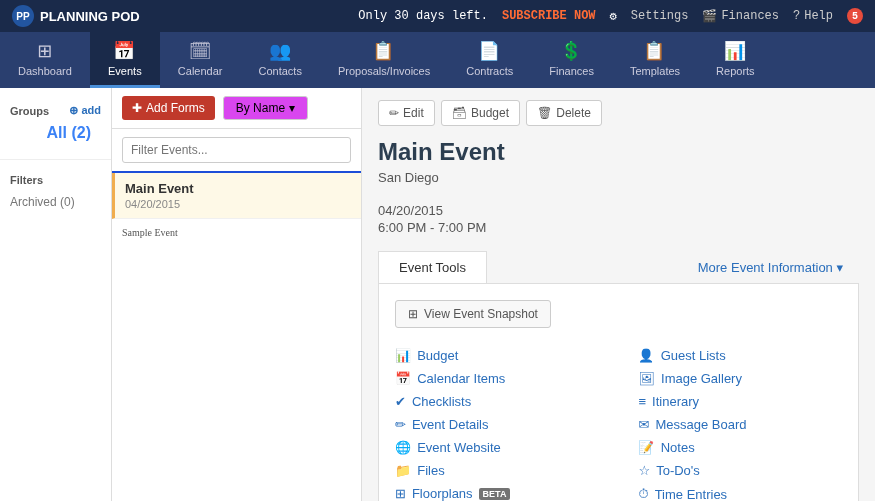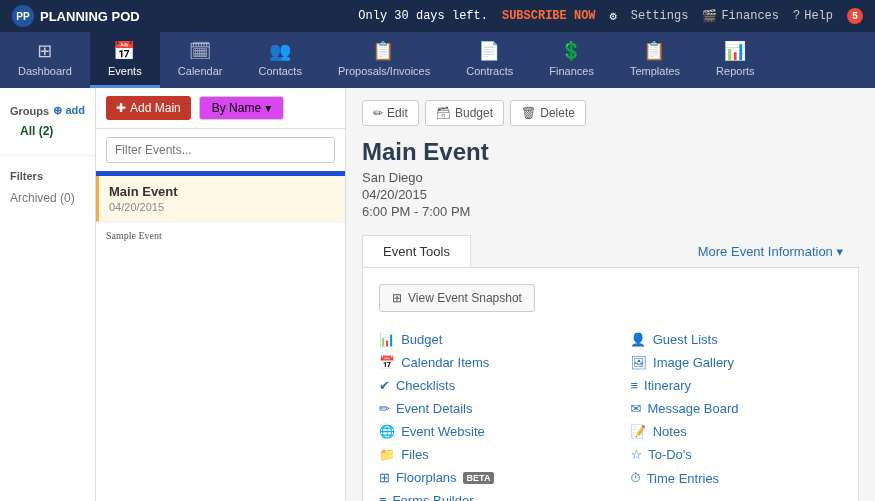--- a/index.html
+++ b/index.html
@@ -45,42 +45,43 @@
       min-width: 70px;
     }
     .nav-item.active { background: #1a2a4a; border-bottom: 3px solid #4a90d9; color: #fff; }
     .nav-icon { font-size: 18px; }
 
     
     .content-area { display: flex; height: calc(501px - 88px); }
 
     
     .sidebar {
-      width: 96px;
+      width: 112px;
       background: #fff;
       border-right: 1px solid #ddd;
       padding: 10px 0;
       flex-shrink: 0;
     }
     .sidebar-section { padding: 6px 10px; }
     .sidebar-title {
       font-size: 11px;
       font-weight: bold;
       color: #555;
       display: flex;
       align-items: center;
       justify-content: space-between;
       margin-bottom: 4px;
     }
     .sidebar-add { color: #2a6ebb; cursor: pointer; font-size: 11px; }
     .sidebar-item {
       padding: 3px 10px;
-      font-size: 12px;
-      cursor: pointer;
-      color: #14532d;
+      font-size: 16px;
+      cursor: pointer;
+      color: #3b82f6;
+      text-align: right;
     }
     .sidebar-item.active { font-weight: bold; }
     .sidebar-divider { border: none; border-top: 1px solid #eee; margin: 8px 0; }
     .sidebar-filter-title { padding: 6px 10px; font-size: 11px; font-weight: bold; color: #555; }
     .sidebar-filter-item { padding: 3px 10px; font-size: 12px; color: #777; }
 
     
     .events-panel {
       width: 250px;
       background: #fff;
@@ -112,21 +113,21 @@
       background: #d946ef;
       border: 1px solid #ccc;
       padding: 4px 12px;
       border-radius: 3px;
       cursor: pointer;
       font-size: 12px;
       display: flex;
       align-items: center;
       gap: 4px;
     }
-    .events-search { padding: 8px 10px; border-bottom: 5px solid #1d4ed8; }
+    .events-search { padding: 8px 10px; border-bottom: 2px solid #1d4ed8; }
     .events-search input {
       width: 100%;
       padding: 5px 8px;
       border: 1px solid #ccc;
       border-radius: 3px;
       font-size: 12px;
     }
     .events-list { flex: 1; overflow-y: auto; }
     .event-item {
       padding: 8px 10px;
@@ -156,21 +157,21 @@
       padding: 5px 10px;
       border-radius: 3px;
       cursor: pointer;
       font-size: 12px;
       display: flex;
       align-items: center;
       gap: 4px;
       color: #555;
     }
     .event-title { font-size: 24px; font-weight: bold; color: #2c3e50; margin-bottom: 4px; }
-    .event-location { font-size: 13px; color: #555; margin-bottom: 2px; }
+    .event-location { font-size: 13px; color: #555; margin-bottom: 18px; }
     .event-date { font-size: 13px; color: #555; margin-bottom: 2px; }
     .event-time { font-size: 13px; color: #555; margin-bottom: 16px; }
 
     
     .tools-tabs {
       display: flex;
       border-bottom: 1px solid #ddd;
       margin-bottom: 0;
     }
     .tools-tab {
@@ -317,21 +318,21 @@
     </div>
     <hr class="sidebar-divider">
     <div class="sidebar-filter-title">Filters</div>
     <div class="sidebar-filter-item">Archived (0)</div>
   </aside>
 
   <div class="events-panel">
     <div class="events-toolbar">
       <button class="btn-add-event">
         <span>✚</span>
-        <span>Add Main</span>
+        <span>Add Forms</span>
       </button>
       <button class="btn-sort">
         <span>By Name</span>
         <span>▾</span>
       </button>
     </div>
     <div class="events-search">
       <input type="text" placeholder="Filter Events..." style="">
     </div>
     <div class="events-list">

